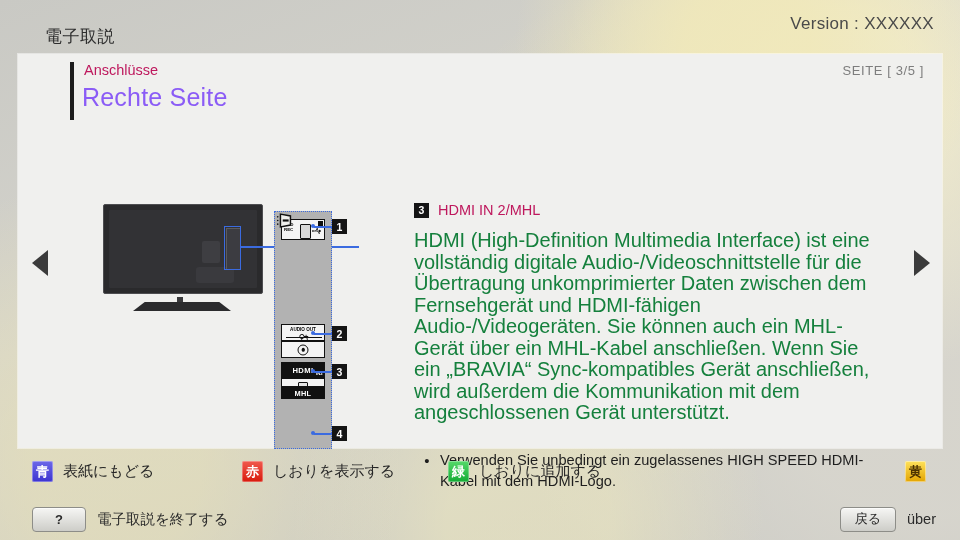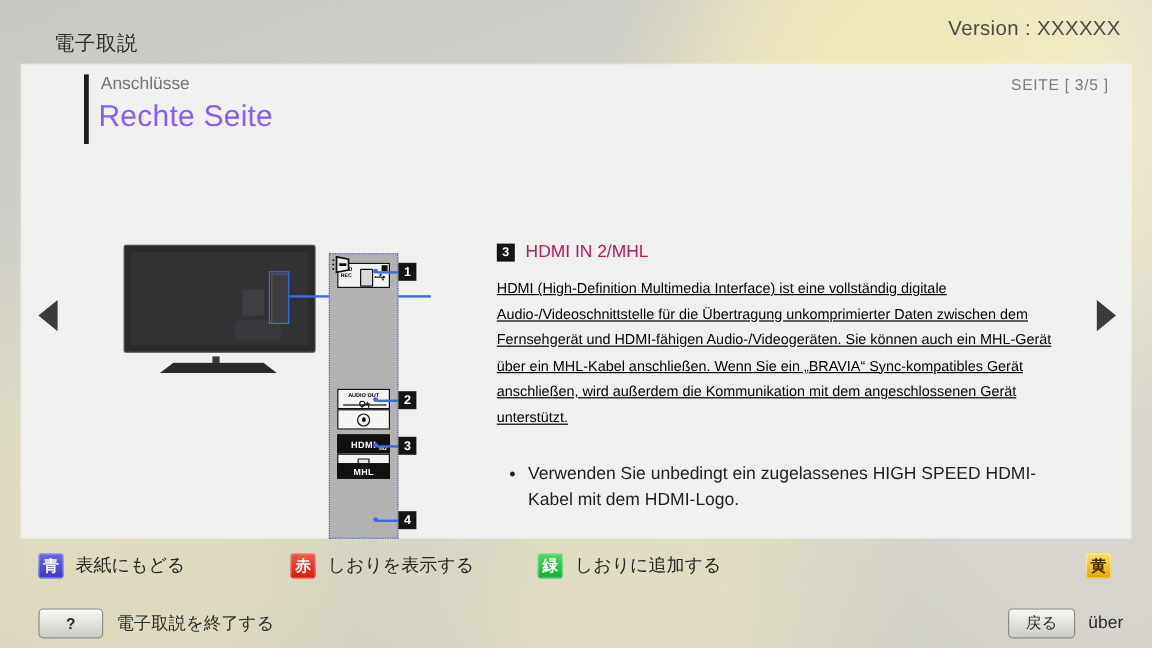--- a/index.html
+++ b/index.html
@@ -47,21 +47,21 @@
     width: 924px; height: 394px;
     background: #f0f0ee;
     box-shadow: 0 0 0 1px rgba(255,255,255,.5);
   }
   .title-bar {
     position: absolute; left: 52px; top: 8px;
     width: 4px; height: 58px; background: #1c1c1c;
   }
   .breadcrumb {
     position: absolute; left: 66px; top: 8px;
-    font-size: 14.5px; color: #737373;
+    font-size: 14.5px; color: #be185d;
   }
   .page-title {
     position: absolute; left: 64px; top: 29px;
     font-size: 25px; color: #8b5cf6; letter-spacing: .2px;
   }
   .page-indicator {
     position: absolute; right: 18px; top: 9px;
     font-size: 13px; color: #7d7d7d; letter-spacing: .6px; text-align: right;
   }
 
@@ -228,22 +228,22 @@
     display: flex; align-items: center; margin-bottom: 12px;
   }
   .sec-num {
     width: 15px; height: 15px; background: #141414; color: #fff;
     font-size: 10.5px; font-weight: bold;
     display: flex; align-items: center; justify-content: center;
     margin-right: 9px;
   }
   .sec-title { font-size: 14.5px; color: #be185d; }
   .body-para {
-    font-size: 12px; line-height: 21.5px; color: #000000;
-    margin: 0 0 14px 0; width: 470px; text-decoration: underline;
+    font-size: 20px; line-height: 21.5px; color: #15803d;
+    margin: 0 0 14px 0; width: 470px;
   }
   .bullet-row {
     display: flex; margin-top: 26px; width: 460px;
   }
   .bullet-dot {
     width: 26px; flex: 0 0 26px; font-size: 15px; color: #1e1e1e; text-align: center;
     line-height: 21.5px;
   }
   .bullet-text {
     font-size: 14.6px; line-height: 21.5px; color: #1e1e1e;

